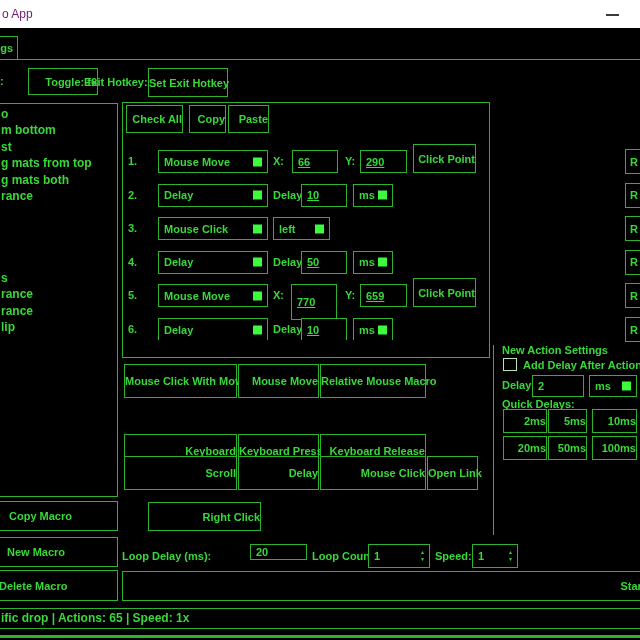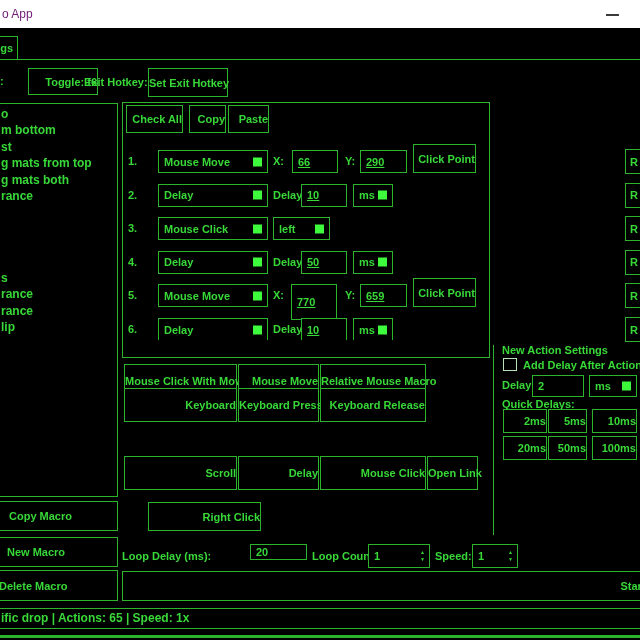--- a/index.html
+++ b/index.html
@@ -187,21 +187,21 @@
       <button class="abs gbtn rbtn" style="left: 625px; top: 283.4px; width: 60px; height: 25px;">R</button>
       <button class="abs gbtn rbtn" style="left: 625px; top: 317px; width: 60px; height: 25px;">R</button>
     </div>
 
   <div id="grid">
       <div class="grid-row" style="top: 364px;">
         <button class="gbtn" style="width: 113px;">Mouse Click With Move</button>
         <button class="gbtn" style="width: 81px;">Mouse Move</button>
         <button class="gbtn" style="width: 106px;">Relative Mouse Macro</button>
       </div>
-      <div class="grid-row" style="top: 388px; border-radius: 9px;">
+      <div class="grid-row" style="top: 434px; border-radius: 9px;">
         <button class="gbtn" style="width: 113px;">Keyboard</button>
         <button class="gbtn" style="width: 81px;">Keyboard Press</button>
         <button class="gbtn" style="width: 106px;">Keyboard Release</button>
       </div>
       <div class="grid-row" style="top: 456px;">
         <button class="gbtn" style="width: 113px;">Scroll</button>
         <button class="gbtn" style="width: 81px;">Delay</button>
         <button class="gbtn" style="width: 106px;">Mouse Click</button>
         <button class="gbtn" style="width: 51px;">Open Link</button>
       </div>

